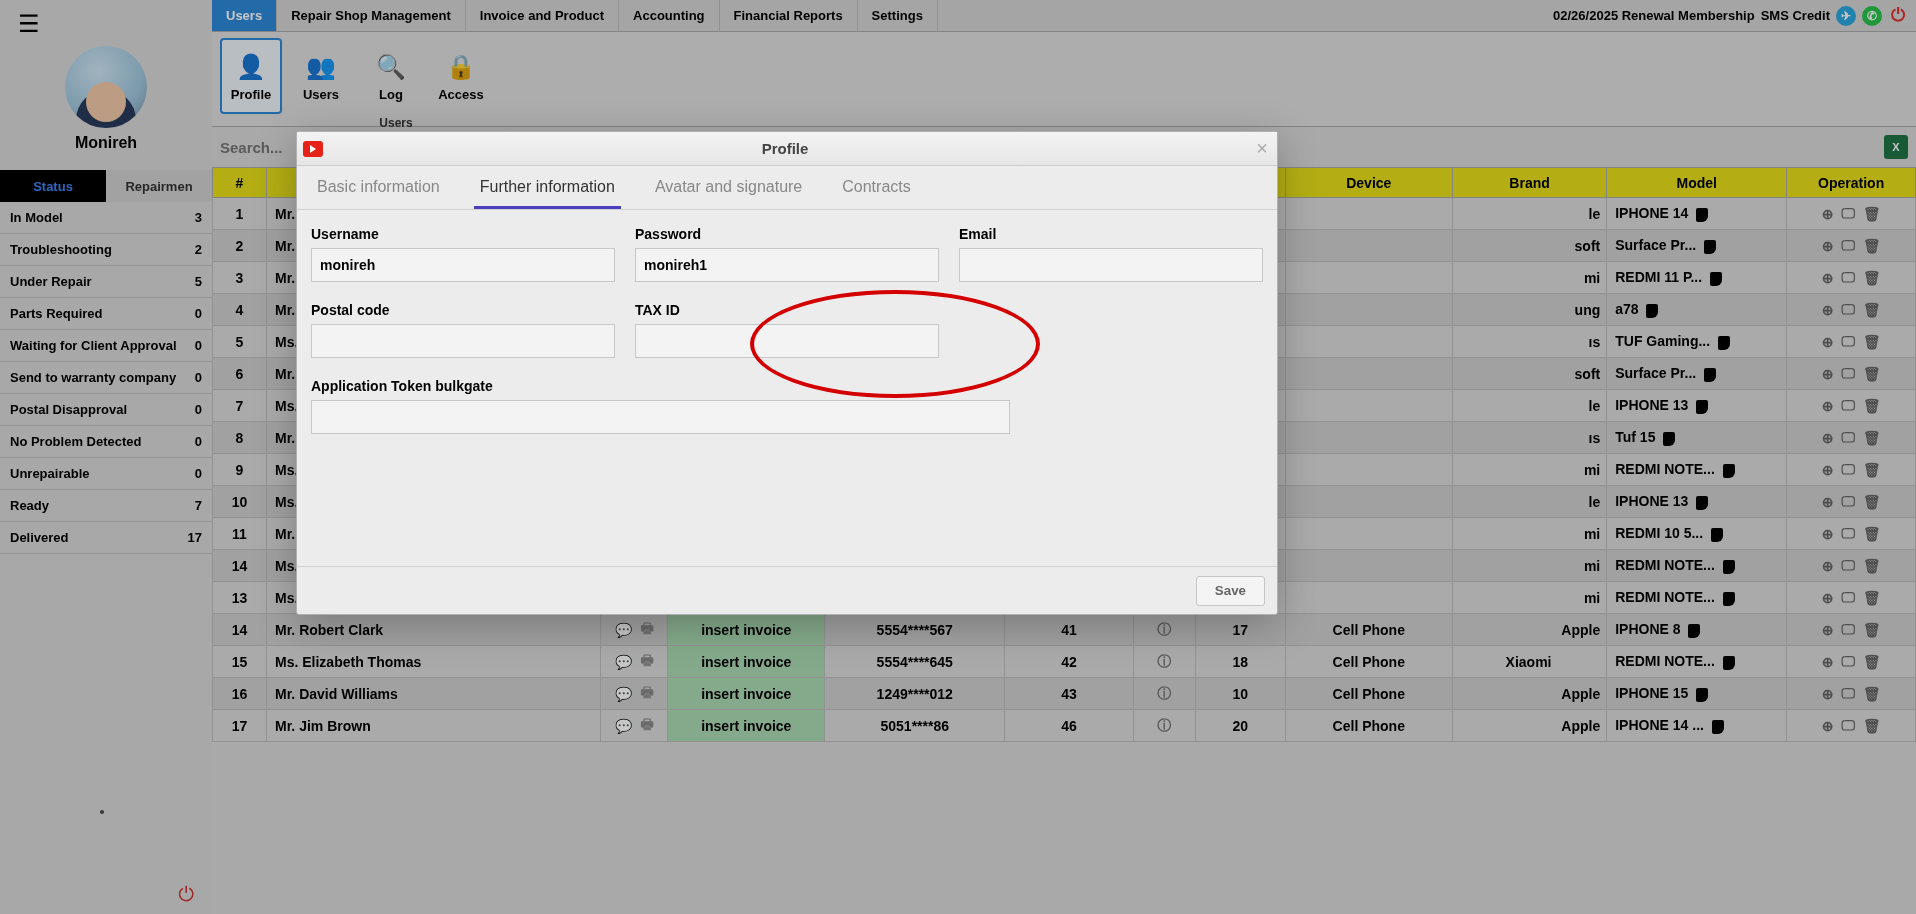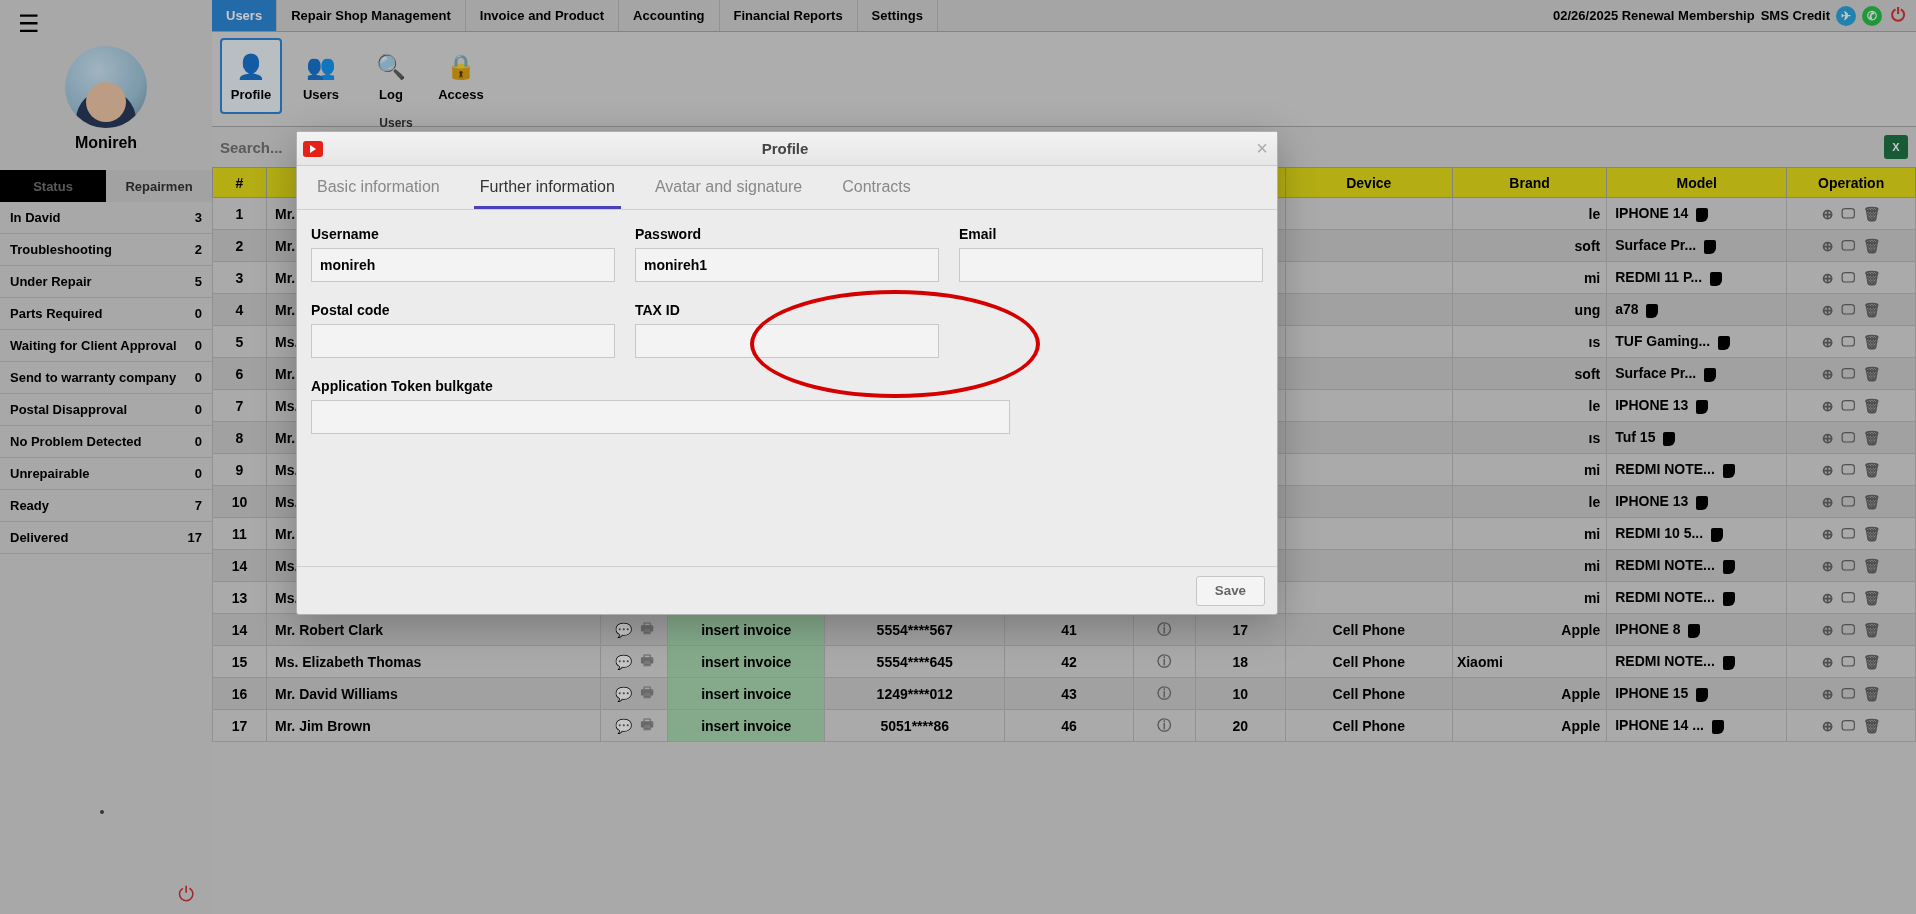--- a/index.html
+++ b/index.html
@@ -26,21 +26,21 @@
   .toolbar .grouplbl { position:absolute; top:84px; left:84px; width:200px; text-align:center; font-size:12px; font-weight:bold; color:#333; }
 
   
   .sidebar { position: absolute; top:0; left:0; width:212px; bottom:0; background:#d8d8d8; }
   .menu-icon { position:absolute; top:10px; left:18px; font-size:24px; cursor:pointer; }
   .avatar { width:82px; height:82px; border-radius:50%; background: radial-gradient(circle at 40% 30%, #cfe6f5 0%, #9ec6dc 60%, #789 100%); margin:46px auto 6px; position:relative; overflow:hidden; }
   .avatar::after { content:""; position:absolute; bottom:6px; left:50%; transform:translateX(-50%); width:40px; height:40px; border-radius:50%; background:#f1c9a9; box-shadow: 0 18px 0 10px #2a3a5a; }
   .uname { text-align:center; font-weight:bold; font-size:16px; margin-bottom:18px; }
   .segtabs { display:flex; height:32px; }
   .segtabs div { flex:1; display:flex; align-items:center; justify-content:center; font-weight:bold; cursor:pointer; }
-  .segtabs .on { background:#000; color:#737373; }
+  .segtabs .on { background:#000; color:#3b82f6; }
   .segtabs .off { background:#d0d0d0; color:#333; }
   .status-list { }
   .status-item { display:flex; justify-content:space-between; align-items:center; padding:8px 10px; border-bottom:1px solid #bfbfbf; font-weight:bold; cursor:pointer; }
   .sidebar .pwr { position:absolute; bottom:8px; right:18px; color:#c33; font-size:20px; cursor:pointer; }
   .sidebar .dot { position:absolute; bottom:100px; left:100px; width:4px; height:4px; background:#444; border-radius:50%; }
 
   
   .searchbar { position:absolute; top:127px; left:212px; right:0; height:40px; background:#d9d9d9; display:flex; align-items:center; padding:0 8px; }
   .searchbar input { flex:1; height:28px; background:transparent; border:none; font-size:15px; font-weight:bold; color:#777; outline:none; }
   .excel { width:24px; height:24px; background:#1f7246; color:#fff; border-radius:3px; display:flex; align-items:center; justify-content:center; font-weight:bold; font-size:11px; cursor:pointer; margin-left:8px; }
@@ -129,21 +129,21 @@
 <div class="sidebar">
   <div class="menu-icon">☰</div>
   <div class="avatar"></div>
   <div class="uname">Monireh</div>
   <div class="segtabs">
     <div class="on">Status</div>
     <div class="off">Repairmen</div>
   </div>
   <div class="status-list" id="status-list">
       <div class="status-item">
-        <span>In David</span>
+        <span>In Model</span>
         <span>3</span>
       </div>
       <div class="status-item">
         <span>Troubleshooting</span>
         <span>2</span>
       </div>
       <div class="status-item">
         <span>Under Repair</span>
         <span>5</span>
       </div>
@@ -575,21 +575,21 @@
               <span>💬</span>
               <span style="color:#888">🖶</span>
             </span>
           </td>
           <td class="insert-inv">insert invoice</td>
           <td>5554****645</td>
           <td>42</td>
           <td style="color:#777">ⓘ</td>
           <td>18</td>
           <td>Cell Phone</td>
-          <td style="text-align:left;padding-right:6px">Xiaomi</td>
+          <td style="text-align:center;padding-right:6px">Xiaomi</td>
           <td class="left">REDMI NOTE... <span class="blk"></span></td>
           <td>
             <span class="ops">
               <span>⊕</span>
               <span>🖵</span>
               <span>🗑</span>
             </span>
           </td>
         </tr>
         <tr>

